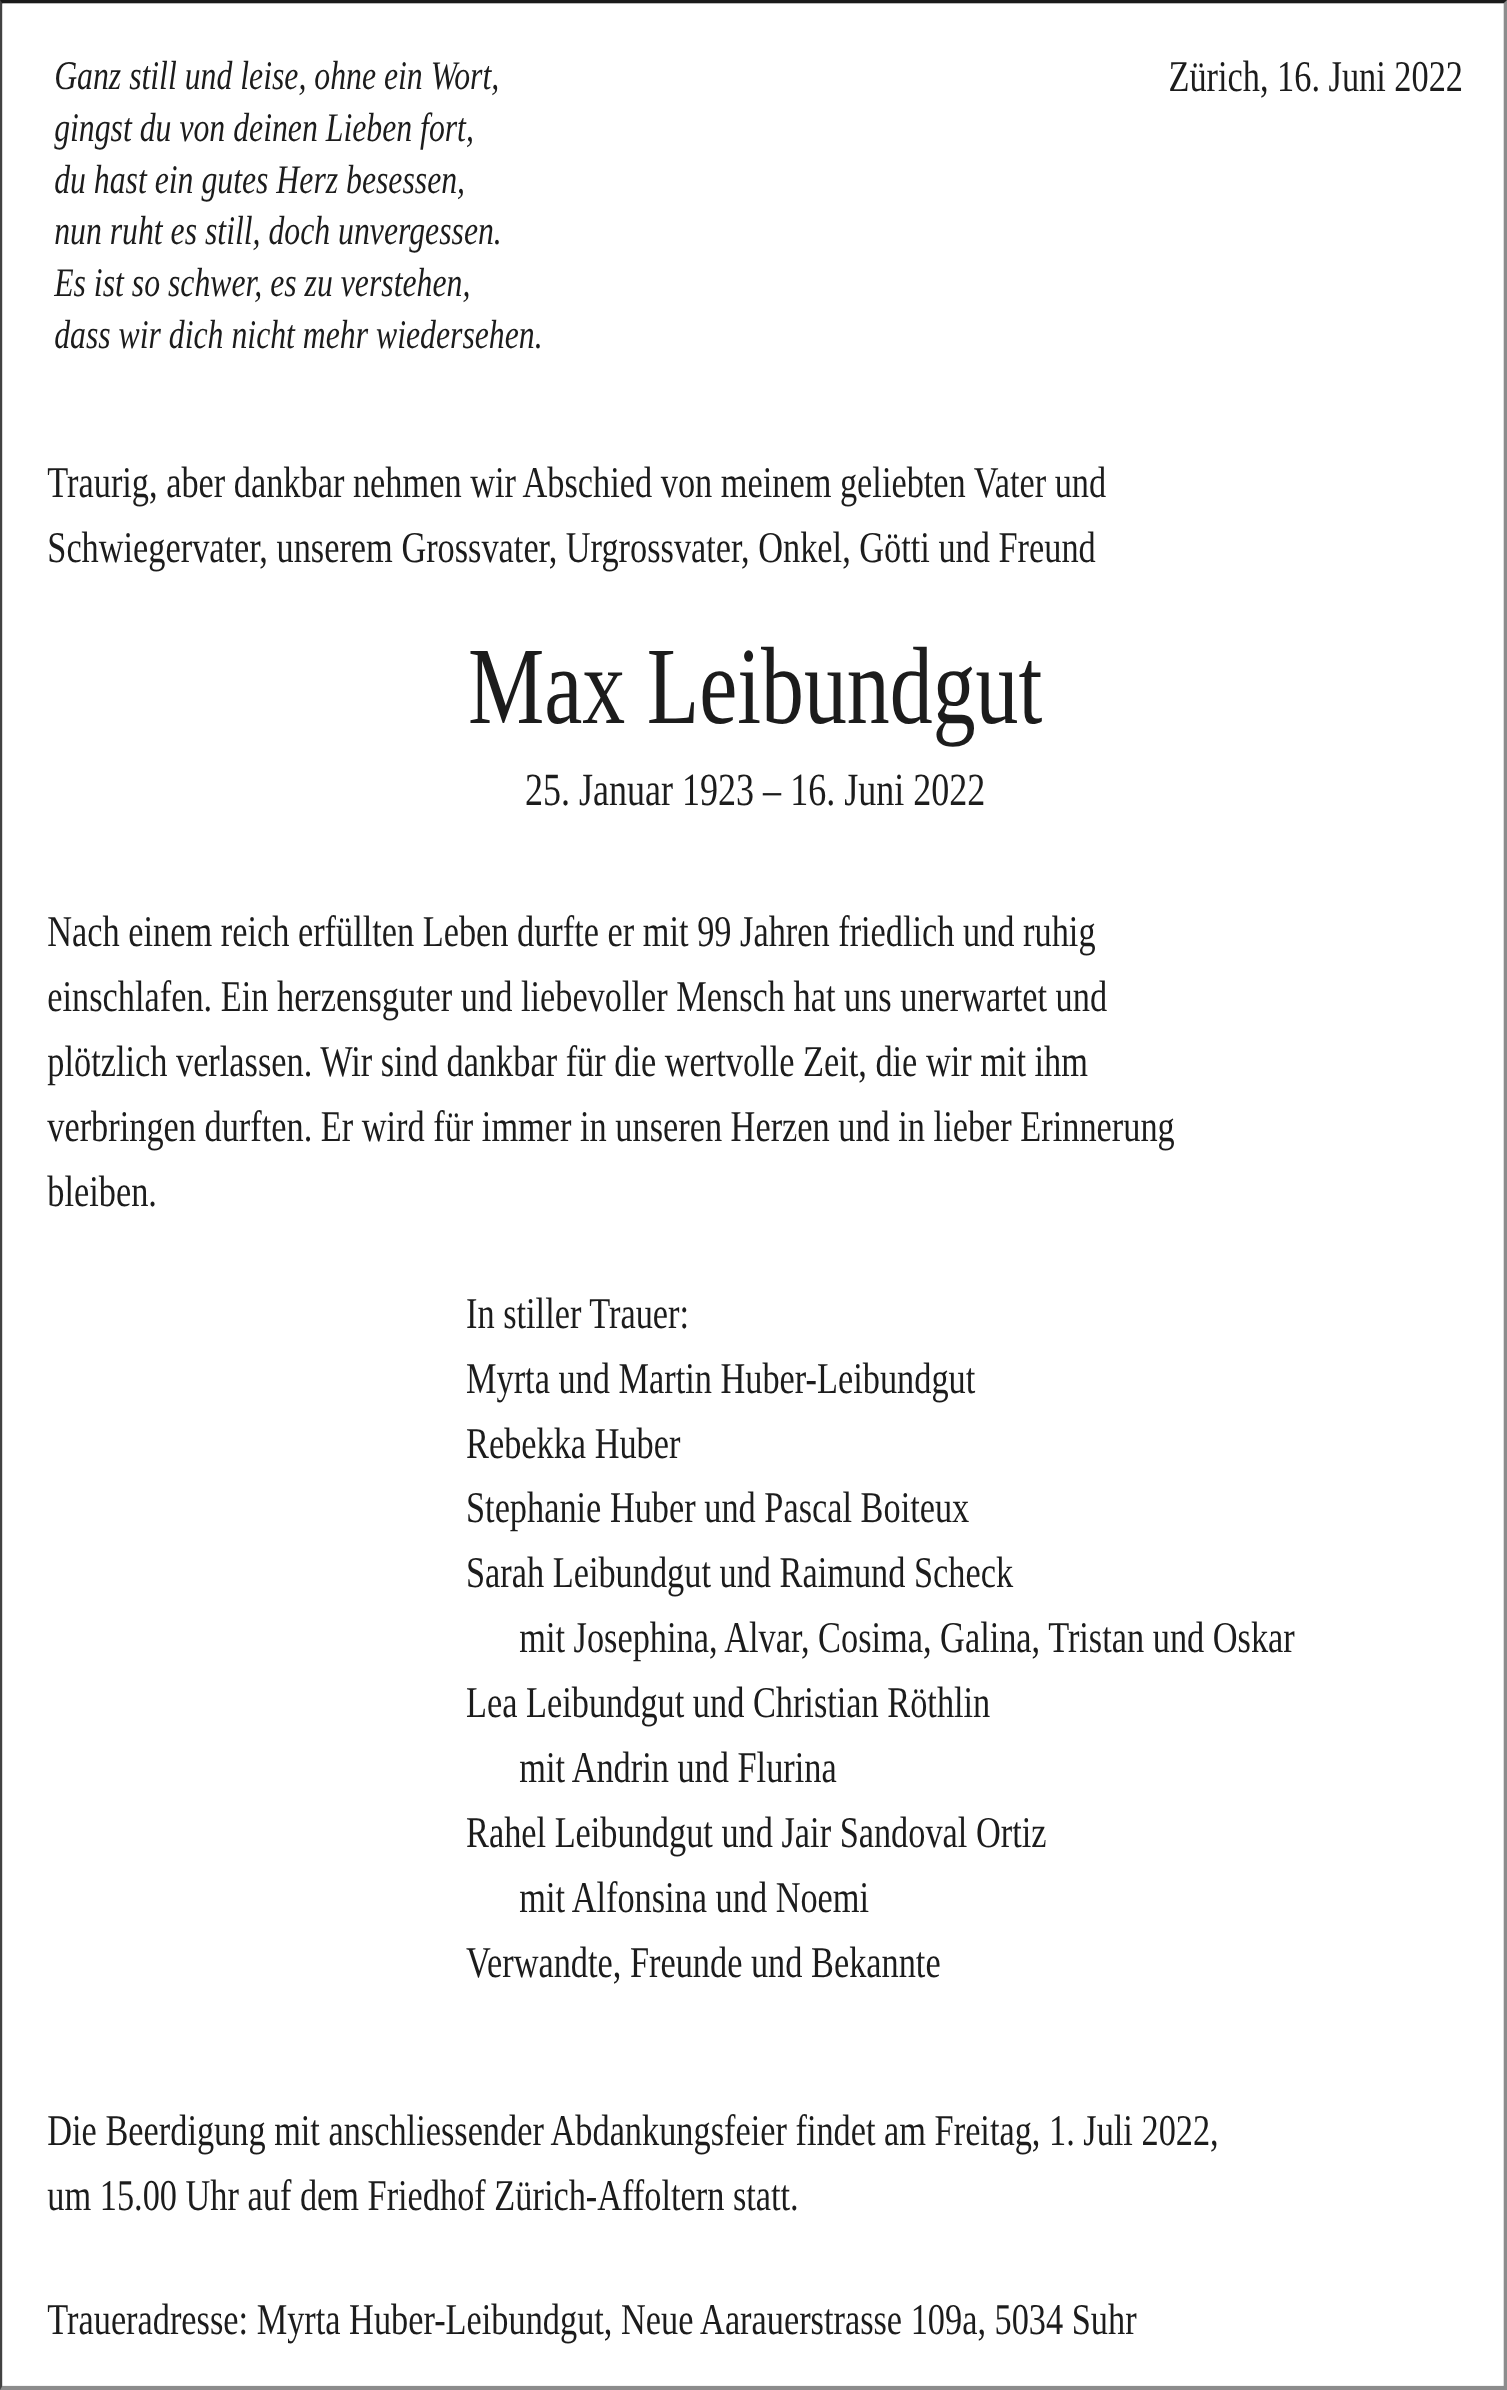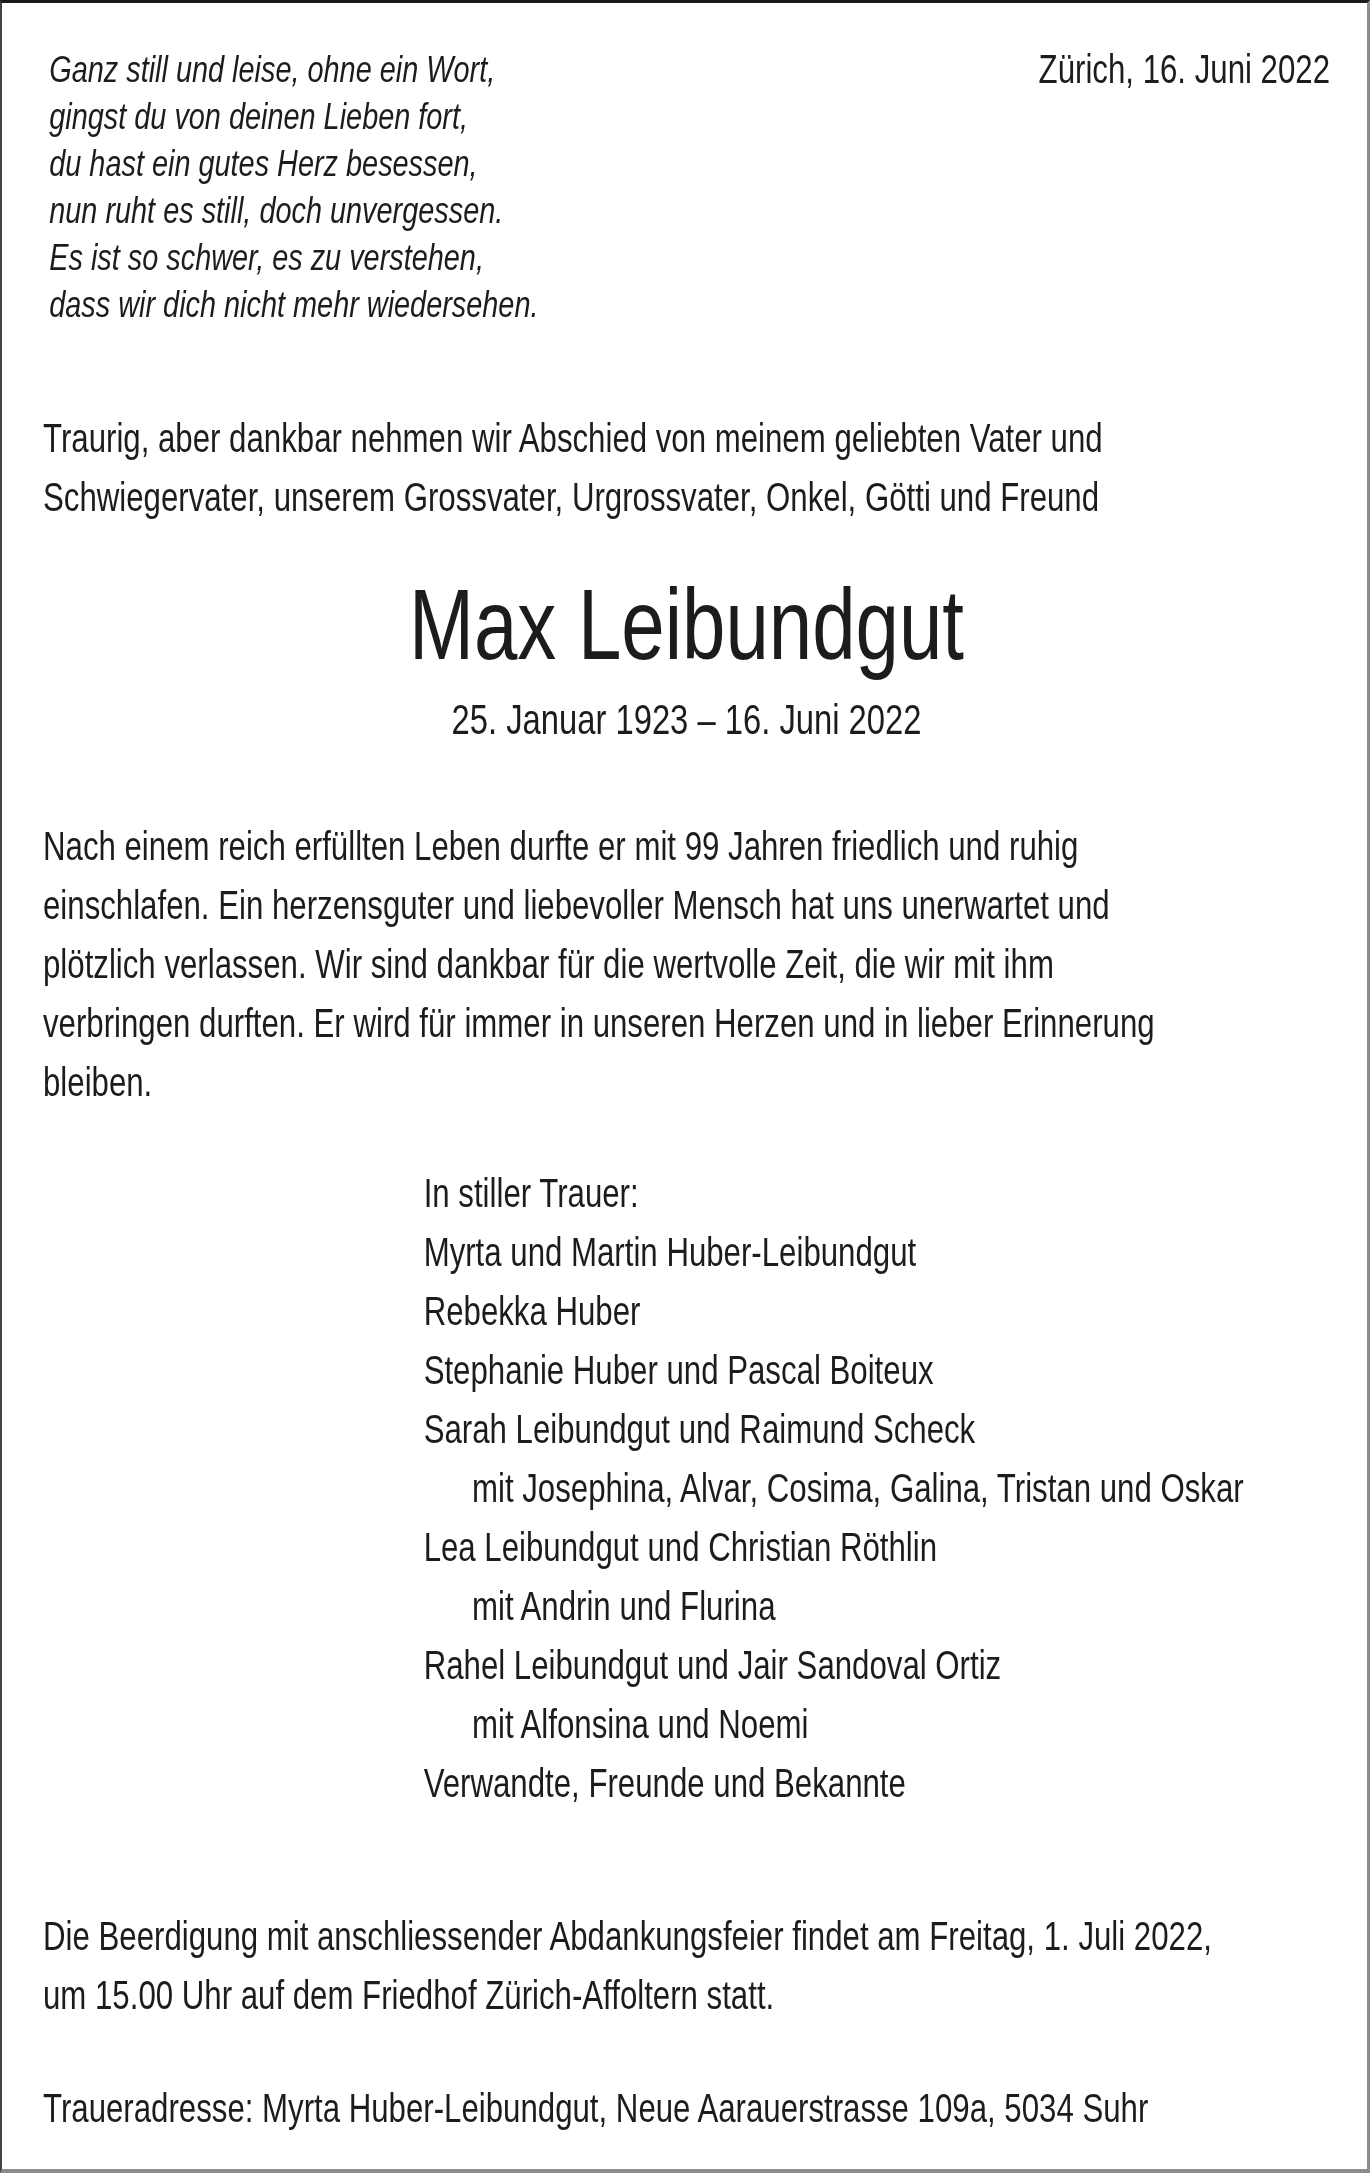--- a/index.html
+++ b/index.html
@@ -12,21 +12,21 @@
     width: 1370px;
     height: 2173px;
     box-sizing: border-box;
     background: #ffffff;
     border-top: 3px solid #1a1a1a;
     border-left: 2px solid #424242;
     border-right: 3px solid #8c8c8c;
     border-bottom: 4px solid #8c8c8c;
     padding: 43px 0 0 41px;
     overflow: hidden;
-    font-family: Liberation Sans, sans-serif;
+    font-family: Liberation Serif, serif;
     color: #1c1c1c;
   }
   
   .scale {
     width: 1650px;              
     transform: scaleX(0.78);
     transform-origin: 0 0;
   }
   .line { white-space: nowrap; }
 

